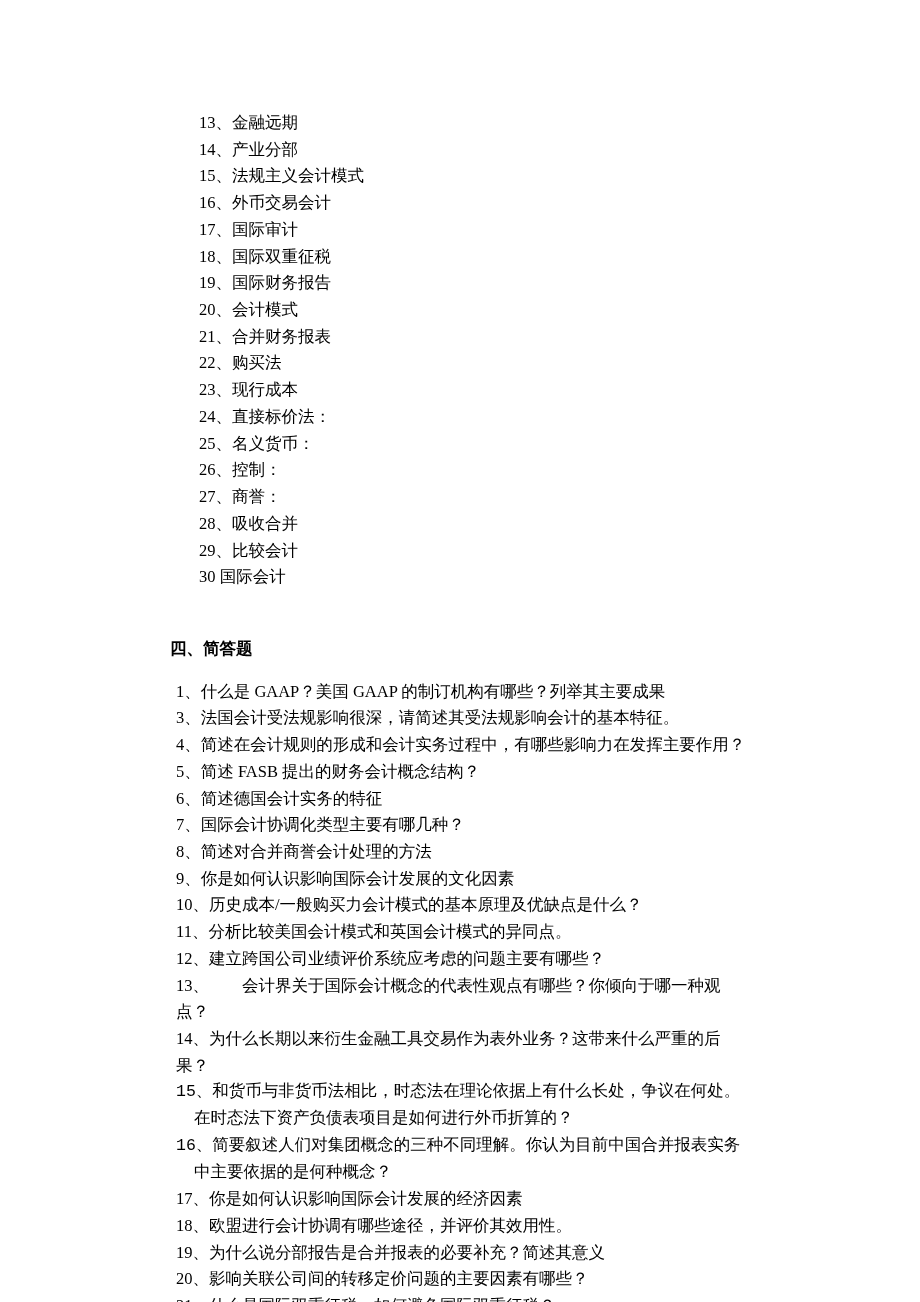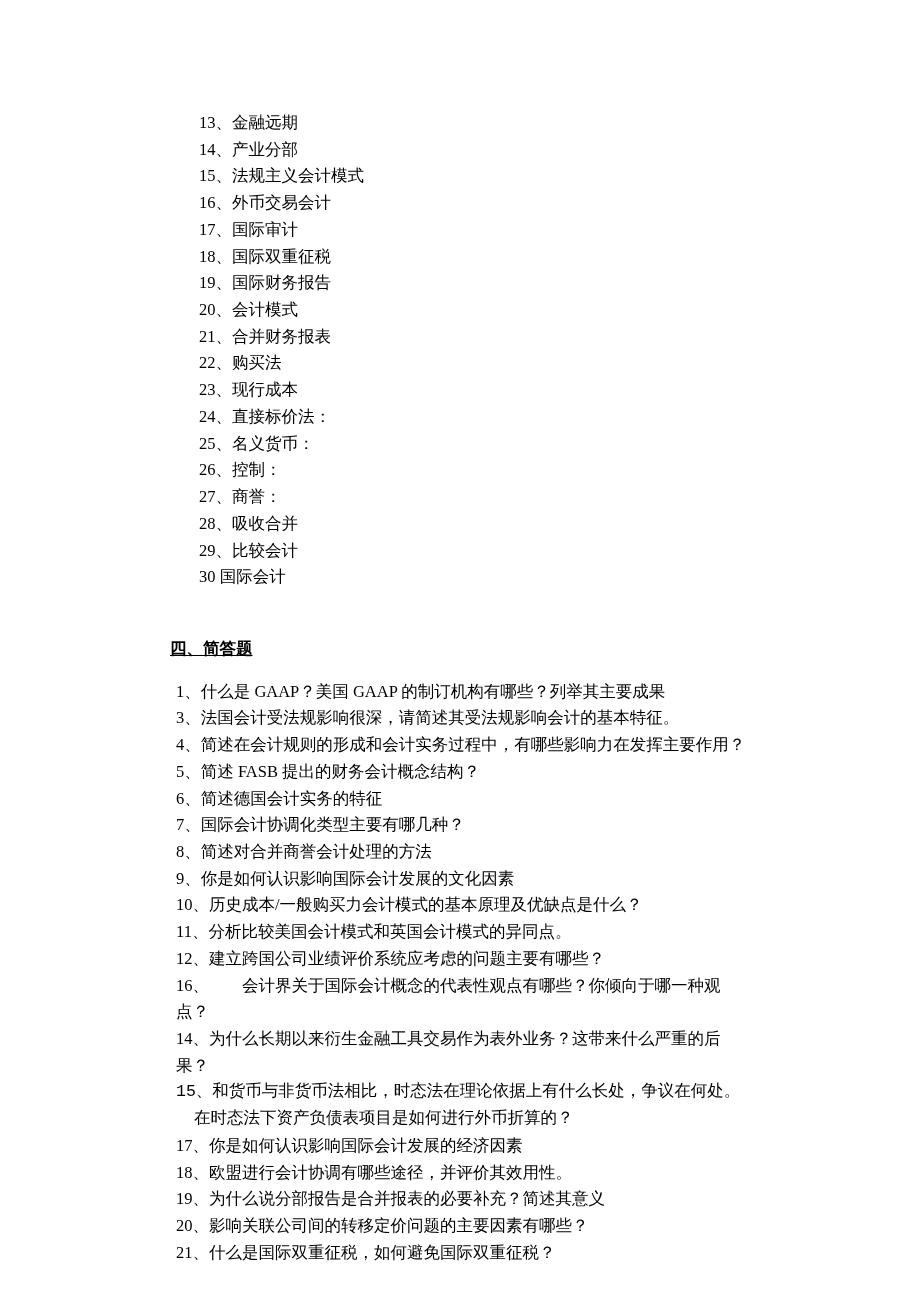--- a/index.html
+++ b/index.html
@@ -20,21 +20,20 @@
     .term-list {
       padding-left: 29px;
     }
     .term-item {
       display: block;
     }
     .section-heading {
       font-weight: bold;
       margin-top: 45px;
       margin-bottom: 16px;
-      text-decoration: underline;
     }
     .qa-list {
     }
     .qa-item {
       display: block;
       text-indent: 0;
       margin-left: 6px;
     }
     .qa-item.indented-continuation {
       padding-left: 18px;
@@ -73,21 +72,22 @@
     <div class="qa-item">3、法国会计受法规影响很深，请简述其受法规影响会计的基本特征。</div>
     <div class="qa-item">4、简述在会计规则的形成和会计实务过程中，有哪些影响力在发挥主要作用？</div>
     <div class="qa-item">5、简述 FASB 提出的财务会计概念结构？</div>
     <div class="qa-item">6、简述德国会计实务的特征</div>
     <div class="qa-item">7、国际会计协调化类型主要有哪几种？</div>
     <div class="qa-item">8、简述对合并商誉会计处理的方法</div>
     <div class="qa-item">9、你是如何认识影响国际会计发展的文化因素</div>
     <div class="qa-item">10、历史成本/一般购买力会计模式的基本原理及优缺点是什么？</div>
     <div class="qa-item">11、分析比较美国会计模式和英国会计模式的异同点。</div>
     <div class="qa-item">12、建立跨国公司业绩评价系统应考虑的问题主要有哪些？</div>
-    <div class="qa-item">16、　　会计界关于国际会计概念的代表性观点有哪些？你倾向于哪一种观点？</div>
+    <div class="qa-item">13、　　会计界关于国际会计概念的代表性观点有哪些？你倾向于哪一种观点？</div>
     <div class="qa-item">14、为什么长期以来衍生金融工具交易作为表外业务？这带来什么严重的后果？</div>
     <div class="qa-item indented-continuation">15、和货币与非货币法相比，时态法在理论依据上有什么长处，争议在何处。在时态法下资产负债表项目是如何进行外币折算的？</div>
+    <div class="qa-item indented-continuation">16、简要叙述人们对集团概念的三种不同理解。你认为目前中国合并报表实务中主要依据的是何种概念？</div>
     <div class="qa-item">17、你是如何认识影响国际会计发展的经济因素</div>
     <div class="qa-item">18、欧盟进行会计协调有哪些途径，并评价其效用性。</div>
     <div class="qa-item">19、为什么说分部报告是合并报表的必要补充？简述其意义</div>
     <div class="qa-item">20、影响关联公司间的转移定价问题的主要因素有哪些？</div>
     <div class="qa-item">21、什么是国际双重征税，如何避免国际双重征税？</div>
   </div>
 
 </body></html>

